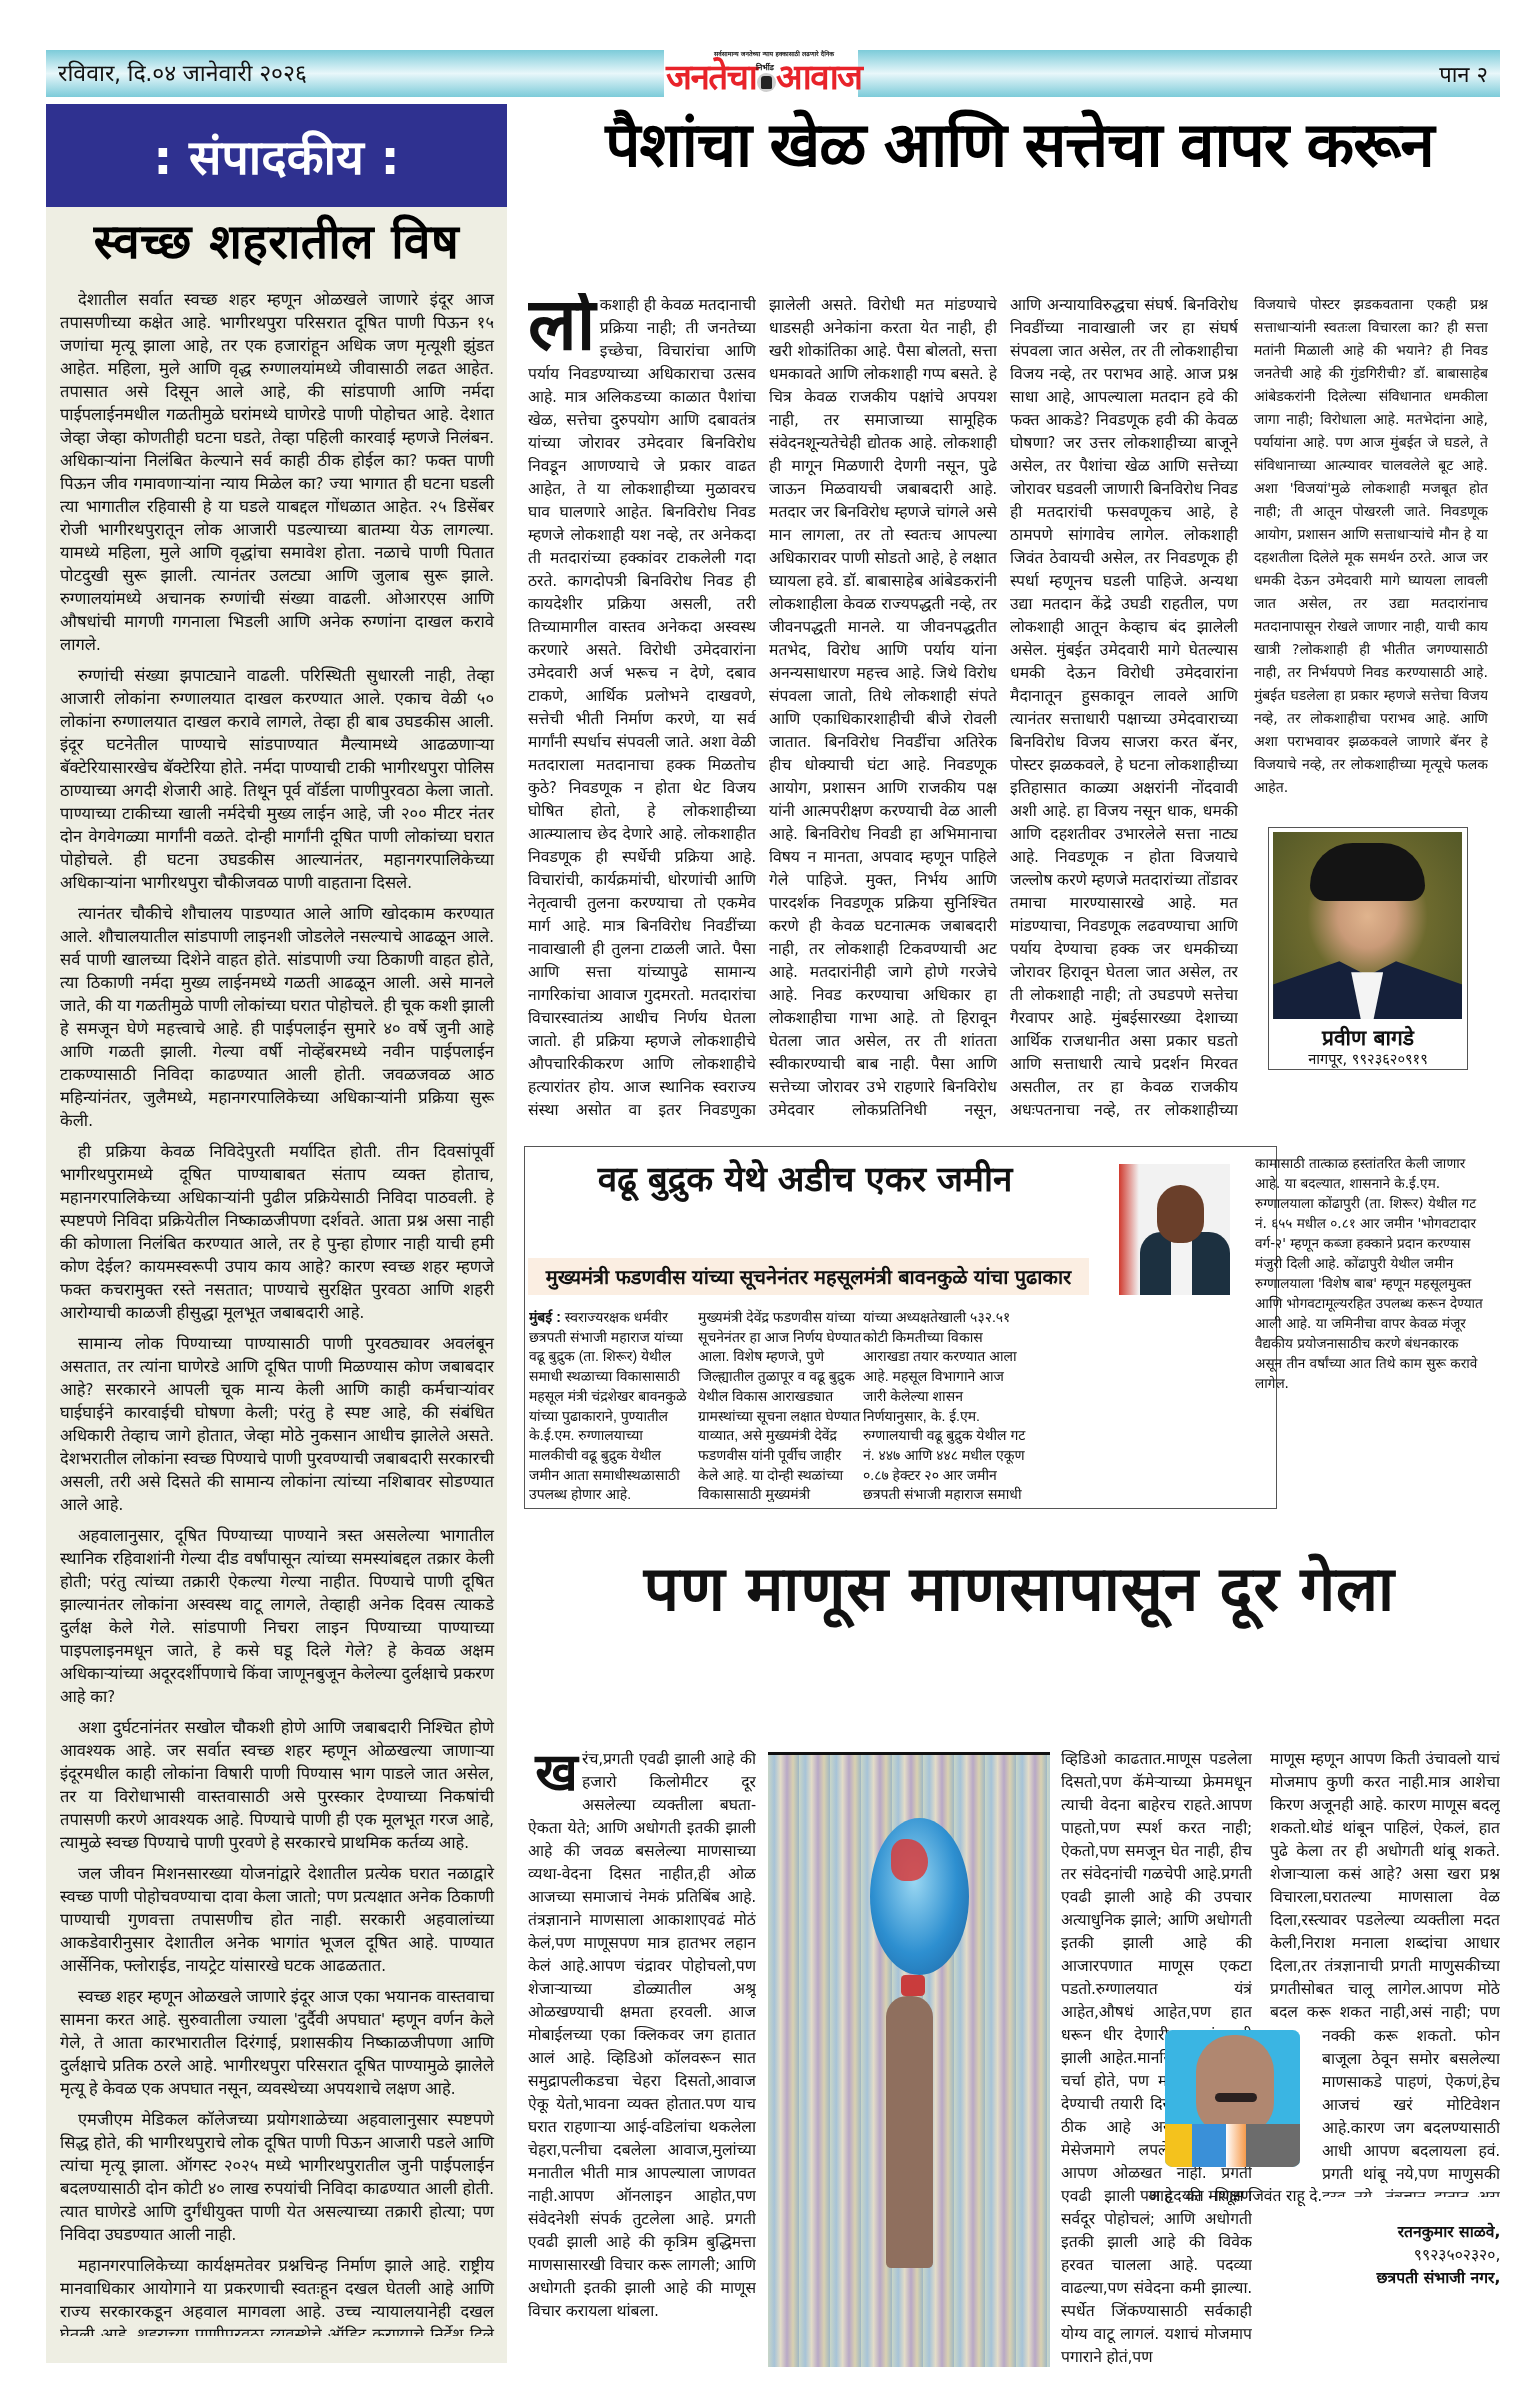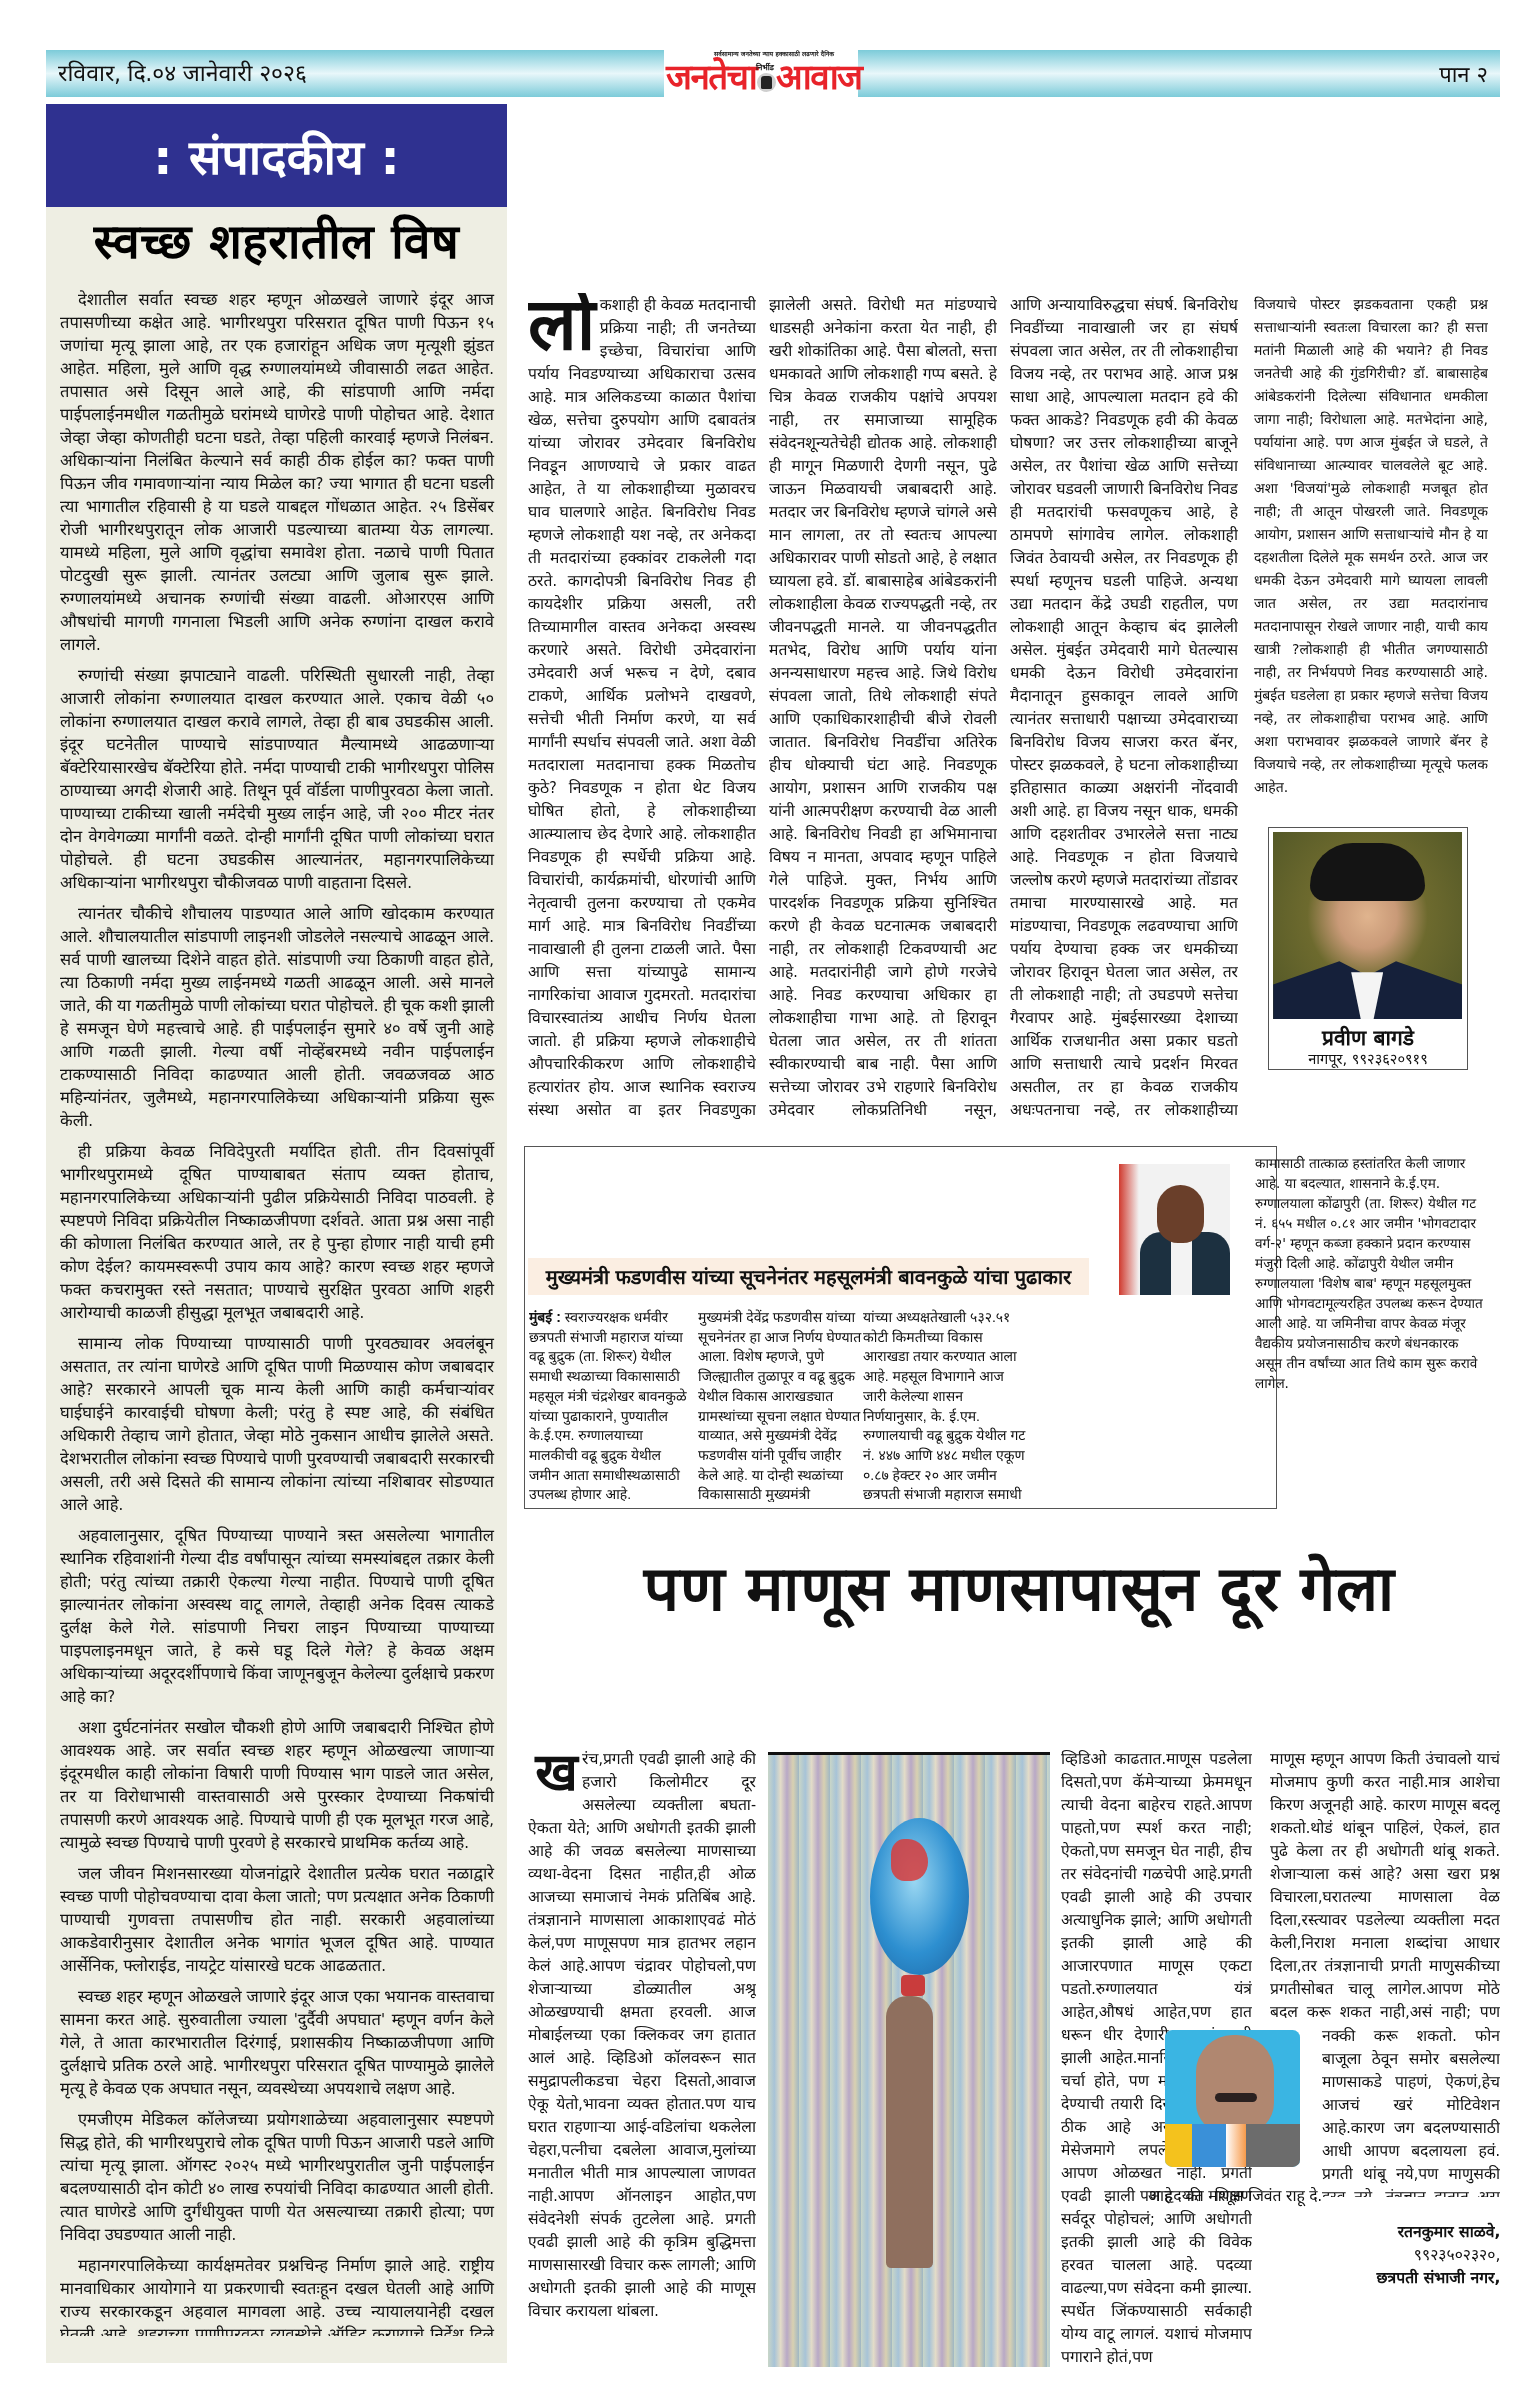--- a/index.html
+++ b/index.html
@@ -125,20 +125,21 @@
   <p>अहवालानुसार, दूषित पिण्याच्या पाण्याने त्रस्त असलेल्या भागातील स्थानिक रहिवाशांनी गेल्या दीड वर्षांपासून त्यांच्या समस्यांबद्दल तक्रार केली होती; परंतु त्यांच्या तक्रारी ऐकल्या गेल्या नाहीत. पिण्याचे पाणी दूषित झाल्यानंतर लोकांना अस्वस्थ वाटू लागले, तेव्हाही अनेक दिवस त्याकडे दुर्लक्ष केले गेले. सांडपाणी निचरा लाइन पिण्याच्या पाण्याच्या पाइपलाइनमधून जाते, हे कसे घडू दिले गेले? हे केवळ अक्षम अधिकाऱ्यांच्या अदूरदर्शीपणाचे किंवा जाणूनबुजून केलेल्या दुर्लक्षाचे प्रकरण आहे का?</p>
   <p>अशा दुर्घटनांनंतर सखोल चौकशी होणे आणि जबाबदारी निश्चित होणे आवश्यक आहे. जर सर्वात स्वच्छ शहर म्हणून ओळखल्या जाणाऱ्या इंदूरमधील काही लोकांना विषारी पाणी पिण्यास भाग पाडले जात असेल, तर या विरोधाभासी वास्तवासाठी असे पुरस्कार देण्याच्या निकषांची तपासणी करणे आवश्यक आहे. पिण्याचे पाणी ही एक मूलभूत गरज आहे, त्यामुळे स्वच्छ पिण्याचे पाणी पुरवणे हे सरकारचे प्राथमिक कर्तव्य आहे.</p>
   <p>जल जीवन मिशनसारख्या योजनांद्वारे देशातील प्रत्येक घरात नळाद्वारे स्वच्छ पाणी पोहोचवण्याचा दावा केला जातो; पण प्रत्यक्षात अनेक ठिकाणी पाण्याची गुणवत्ता तपासणीच होत नाही. सरकारी अहवालांच्या आकडेवारीनुसार देशातील अनेक भागांत भूजल दूषित आहे. पाण्यात आर्सेनिक, फ्लोराईड, नायट्रेट यांसारखे घटक आढळतात.</p>
   <p>स्वच्छ शहर म्हणून ओळखले जाणारे इंदूर आज एका भयानक वास्तवाचा सामना करत आहे. सुरुवातीला ज्याला 'दुर्दैवी अपघात' म्हणून वर्णन केले गेले, ते आता कारभारातील दिरंगाई, प्रशासकीय निष्काळजीपणा आणि दुर्लक्षाचे प्रतिक ठरले आहे. भागीरथपुरा परिसरात दूषित पाण्यामुळे झालेले मृत्यू हे केवळ एक अपघात नसून, व्यवस्थेच्या अपयशाचे लक्षण आहे.</p>
   <p>एमजीएम मेडिकल कॉलेजच्या प्रयोगशाळेच्या अहवालानुसार स्पष्टपणे सिद्ध होते, की भागीरथपुराचे लोक दूषित पाणी पिऊन आजारी पडले आणि त्यांचा मृत्यू झाला. ऑगस्ट २०२५ मध्ये भागीरथपुरातील जुनी पाईपलाईन बदलण्यासाठी दोन कोटी ४० लाख रुपयांची निविदा काढण्यात आली होती. त्यात घाणेरडे आणि दुर्गंधीयुक्त पाणी येत असल्याच्या तक्रारी होत्या; पण निविदा उघडण्यात आली नाही.</p>
   <p>महानगरपालिकेच्या कार्यक्षमतेवर प्रश्नचिन्ह निर्माण झाले आहे. राष्ट्रीय मानवाधिकार आयोगाने या प्रकरणाची स्वतःहून दखल घेतली आहे आणि राज्य सरकारकडून अहवाल मागवला आहे. उच्च न्यायालयानेही दखल घेतली आहे. शहराच्या पाणीपुरवठा व्यवस्थेचे ऑडिट करण्याचे निर्देश दिले आहेत.</p>
   <p>त्यानंतर सरकारने तीन सदस्यांची चौकशी समिती स्थापन केली आहे. चौकशीचे काम अतिरिक्त मुख्य सचिवांना सोपवण्यात आले आहे. वेळेवर निविदा का उघडण्यात आली नाही? गळती वेळेवर का दुरुस्त करण्यात आली नाही? लोकांच्या तक्रारींकडे दुर्लक्ष का करण्यात आले? आणि मृतदेह येऊ लागले, तेव्हाच यंत्रणा का जागी झाली? असे अनेक प्रश्न अनुत्तरीत आहेत. इंदूरला त्यांच्या स्वच्छतेचा अभिमान आहे; पण भागीरथपुरामध्ये, पाण्याऐवजी नळ विषाने वाहत असताना स्वच्छता पुरस्कार पोकळ ठरले आणि प्रशासन गप्प राहिले.</p>
 </div>
 
 <div class="abs hl1">
+  <div>पैशांचा खेळ आणि सत्तेचा वापर करून</div>
 </div>
 <div class="abs col a1c1">
   <span class="dropcap">लो</span>
   <p>कशाही ही केवळ मतदानाची प्रक्रिया नाही; ती जनतेच्या इच्छेचा, विचारांचा आणि पर्याय निवडण्याच्या अधिकाराचा उत्सव आहे. मात्र अलिकडच्या काळात पैशांचा खेळ, सत्तेचा दुरुपयोग आणि दबावतंत्र यांच्या जोरावर उमेदवार बिनविरोध निवडून आणण्याचे जे प्रकार वाढत आहेत, ते या लोकशाहीच्या मुळावरच घाव घालणारे आहेत. बिनविरोध निवड म्हणजे लोकशाही यश नव्हे, तर अनेकदा ती मतदारांच्या हक्कांवर टाकलेली गदा ठरते. कागदोपत्री बिनविरोध निवड ही कायदेशीर प्रक्रिया असली, तरी तिच्यामागील वास्तव अनेकदा अस्वस्थ करणारे असते. विरोधी उमेदवारांना उमेदवारी अर्ज भरूच न देणे, दबाव टाकणे, आर्थिक प्रलोभने दाखवणे, सत्तेची भीती निर्माण करणे, या सर्व मार्गांनी स्पर्धाच संपवली जाते. अशा वेळी मतदाराला मतदानाचा हक्क मिळतोच कुठे? निवडणूक न होता थेट विजय घोषित होतो, हे लोकशाहीच्या आत्म्यालाच छेद देणारे आहे. लोकशाहीत निवडणूक ही स्पर्धेची प्रक्रिया आहे. विचारांची, कार्यक्रमांची, धोरणांची आणि नेतृत्वाची तुलना करण्याचा तो एकमेव मार्ग आहे. मात्र बिनविरोध निवडींच्या नावाखाली ही तुलना टाळली जाते. पैसा आणि सत्ता यांच्यापुढे सामान्य नागरिकांचा आवाज गुदमरतो. मतदारांचा विचारस्वातंत्र्य आधीच निर्णय घेतला जातो. ही प्रक्रिया म्हणजे लोकशाहीचे औपचारिकीकरण आणि लोकशाहीचे हत्यारांतर होय. आज स्थानिक स्वराज्य संस्था असोत वा इतर निवडणुका बिनविरोध निवडींचे प्रमाण वाढत चालले आहे. यामागे एकमत, समंती, शांतता असे गोंडस शब्द वापरले जात असले, तरी प्रत्यक्षात ही शांतता दडपशाहीतून निर्माण</p>
 </div>
 <div class="abs col a1c2">
   <p>झालेली असते. विरोधी मत मांडण्याचे धाडसही अनेकांना करता येत नाही, ही खरी शोकांतिका आहे. पैसा बोलतो, सत्ता धमकावते आणि लोकशाही गप्प बसते. हे चित्र केवळ राजकीय पक्षांचे अपयश नाही, तर समाजाच्या सामूहिक संवेदनशून्यतेचेही द्योतक आहे. लोकशाही ही मागून मिळणारी देणगी नसून, पुढे जाऊन मिळवायची जबाबदारी आहे. मतदार जर बिनविरोध म्हणजे चांगले असे मान लागला, तर तो स्वतःच आपल्या अधिकारावर पाणी सोडतो आहे, हे लक्षात घ्यायला हवे. डॉ. बाबासाहेब आंबेडकरांनी लोकशाहीला केवळ राज्यपद्धती नव्हे, तर जीवनपद्धती मानले. या जीवनपद्धतीत मतभेद, विरोध आणि पर्याय यांना अनन्यसाधारण महत्त्व आहे. जिथे विरोध संपवला जातो, तिथे लोकशाही संपते आणि एकाधिकारशाहीची बीजे रोवली जातात. बिनविरोध निवडींचा अतिरेक हीच धोक्याची घंटा आहे. निवडणूक आयोग, प्रशासन आणि राजकीय पक्ष यांनी आत्मपरीक्षण करण्याची वेळ आली आहे. बिनविरोध निवडी हा अभिमानाचा विषय न मानता, अपवाद म्हणून पाहिले गेले पाहिजे. मुक्त, निर्भय आणि पारदर्शक निवडणूक प्रक्रिया सुनिश्चित करणे ही केवळ घटनात्मक जबाबदारी नाही, तर लोकशाही टिकवण्याची अट आहे. मतदारांनीही जागे होणे गरजेचे आहे. निवड करण्याचा अधिकार हा लोकशाहीचा गाभा आहे. तो हिरावून घेतला जात असेल, तर ती शांतता स्वीकारण्याची बाब नाही. पैसा आणि सत्तेच्या जोरावर उभे राहणारे बिनविरोध उमेदवार लोकप्रतिनिधी नसून, लोकशाहीच्या पोकळपणाचे प्रतीक ठरतात. लोकशाही ही संघर्षातून घडलेली व्यवस्था आहे. ती टिकवायची असेल, तर संघर्षाची तयारीही ठेवावी लागते, विचारांचा संघर्ष, मतांचा संघर्ष</p>
 </div>
 <div class="abs col a1c3">
   <p>आणि अन्यायाविरुद्धचा संघर्ष. बिनविरोध निवडींच्या नावाखाली जर हा संघर्ष संपवला जात असेल, तर ती लोकशाहीचा विजय नव्हे, तर पराभव आहे. आज प्रश्न साधा आहे, आपल्याला मतदान हवे की फक्त आकडे? निवडणूक हवी की केवळ घोषणा? जर उत्तर लोकशाहीच्या बाजूने असेल, तर पैशांचा खेळ आणि सत्तेच्या जोरावर घडवली जाणारी बिनविरोध निवड ही मतदारांची फसवणूकच आहे, हे ठामपणे सांगावेच लागेल. लोकशाही जिवंत ठेवायची असेल, तर निवडणूक ही स्पर्धा म्हणूनच घडली पाहिजे. अन्यथा उद्या मतदान केंद्रे उघडी राहतील, पण लोकशाही आतून केव्हाच बंद झालेली असेल. मुंबईत उमेदवारी मागे घेतल्यास धमकी देऊन विरोधी उमेदवारांना मैदानातून हुसकावून लावले आणि त्यानंतर सत्ताधारी पक्षाच्या उमेदवाराच्या बिनविरोध विजय साजरा करत बॅनर, पोस्टर झळकवले, हे घटना लोकशाहीच्या इतिहासात काळ्या अक्षरांनी नोंदवावी अशी आहे. हा विजय नसून धाक, धमकी आणि दहशतीवर उभारलेले सत्ता नाट्य आहे. निवडणूक न होता विजयाचे जल्लोष करणे म्हणजे मतदारांच्या तोंडावर तमाचा मारण्यासारखे आहे. मत मांडण्याचा, निवडणूक लढवण्याचा आणि पर्याय देण्याचा हक्क जर धमकीच्या जोरावर हिरावून घेतला जात असेल, तर ती लोकशाही नाही; तो उघडपणे सत्तेचा गैरवापर आहे. मुंबईसारख्या देशाच्या आर्थिक राजधानीत असा प्रकार घडतो आणि सत्ताधारी त्याचे प्रदर्शन मिरवत असतील, तर हा केवळ राजकीय अधःपतनाचा नव्हे, तर लोकशाहीच्या निर्लज्जपणाचा कळस आहे. बिनविरोध निवड ही अभिमानाची बाब नाही, विशेषतः ती धमकीतून जन्माला आली असेल तर ती लाजिरवाणी आहे.</p>
@@ -151,20 +152,21 @@
     <div class="photo1-hair"></div>
     <div class="photo1-suit"></div>
     <div class="photo1-shirt"></div>
   </div>
   <div class="photo1-name">प्रवीण बागडे</div>
   <div class="photo1-sub">नागपूर, ९९२३६२०९१९</div>
 </div>
 
 <div class="abs box"></div>
 <div class="abs box-hl">
+  <div>वढू बुद्रुक येथे अडीच एकर जमीन</div>
 </div>
 <div class="abs box-sub">मुख्यमंत्री फडणवीस यांच्या सूचनेनंतर महसूलमंत्री बावनकुळे यांचा पुढाकार</div>
 <div class="abs box-photo">
   <div class="box-photo-body"></div>
   <div class="box-photo-shirt"></div>
   <div class="box-photo-face"></div>
 </div>
 <div class="abs bc bc1">
   <p><b>मुंबई :</b> <span>स्वराज्यरक्षक धर्मवीर छत्रपती संभाजी महाराज यांच्या वढू बुद्रुक (ता. शिरूर) येथील समाधी स्थळाच्या विकासासाठी महसूल मंत्री चंद्रशेखर बावनकुळे यांच्या पुढाकाराने, पुण्यातील के.ई.एम. रुग्णालयाच्या मालकीची वढू बुद्रुक येथील जमीन आता समाधीस्थळासाठी उपलब्ध होणार आहे.</span></p>
 </div>

